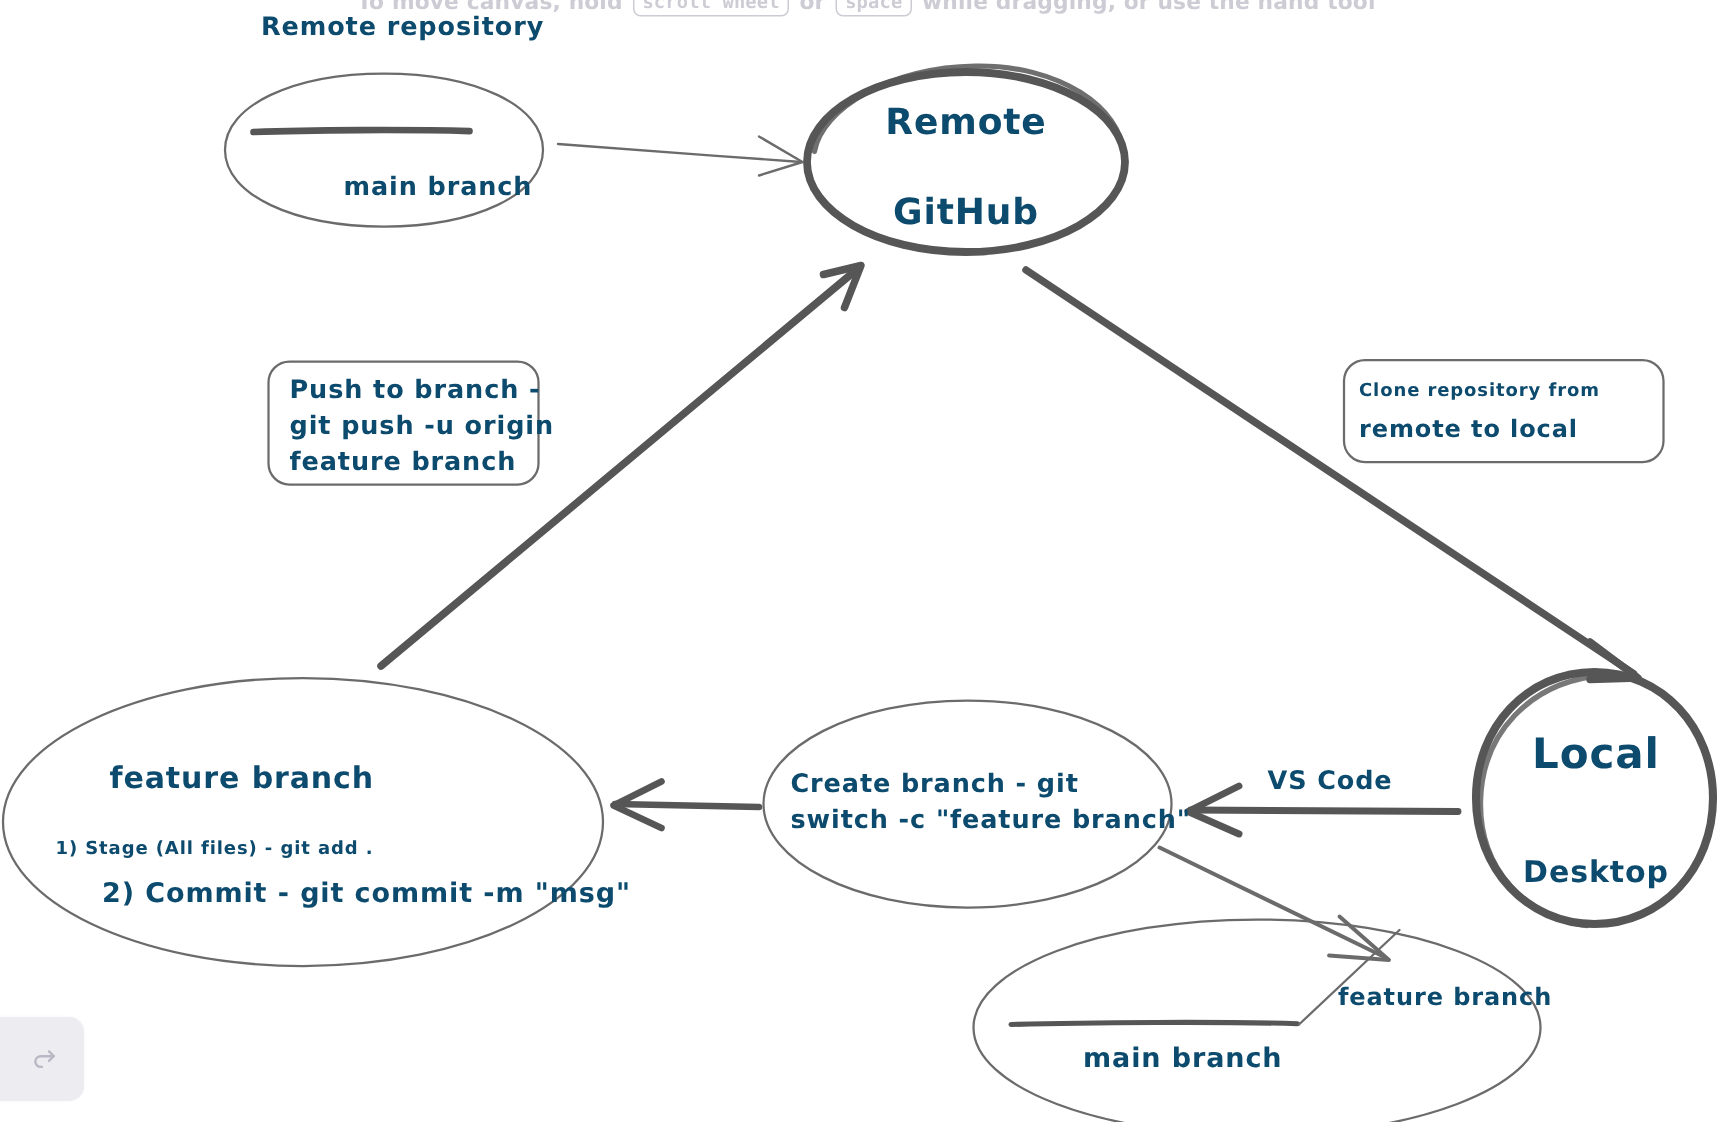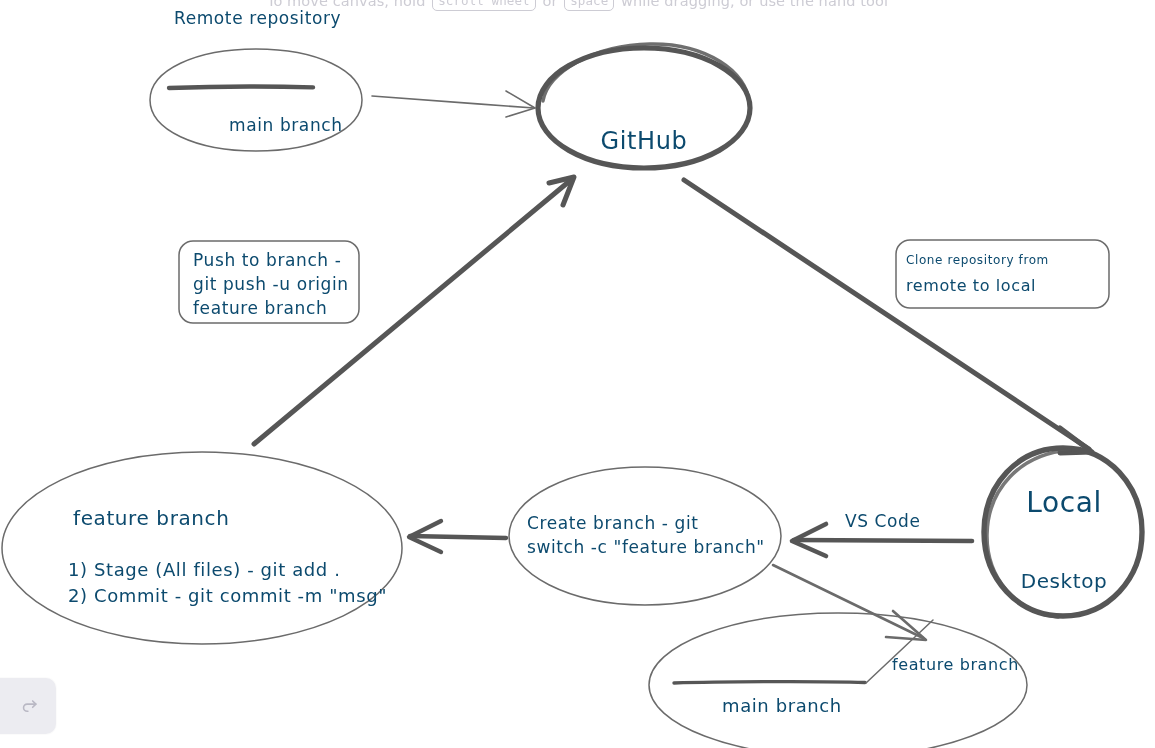--- a/index.html
+++ b/index.html
@@ -13,20 +13,21 @@
     position: relative;
     overflow: hidden;
     font-family: "DejaVu Sans", sans-serif;
   }
 
   #canvas-root {
     position: absolute;
     inset: 0;
     width: 1155px;
     height: 591px;
+    font-weight: bold;
   }
 
   svg.board {
     position: absolute;
     left: 0;
     top: 0;
     width: 1155px;
     height: 748px;
     overflow: visible;
   }
@@ -178,31 +179,32 @@
     <g>
       <path d="M773 565 L923 638" fill="none" stroke="#6b6b6b" stroke-width="2.6" stroke-linecap="round"></path>
       <path d="M893 611 L926 640 L886 637" fill="none" stroke="#6b6b6b" stroke-width="2.6" stroke-linecap="round" stroke-linejoin="round"></path>
     </g>
   </svg>
 
   <div class="sk" style="left:174px; top:7px; font-size:17px;">Remote repository</div>
 
   <div class="sk" style="left:229px; top:114px; font-size:17px;">main branch</div>
 
+  <div class="sk c" style="left:544px; top:66px; width:200px; font-size:24px;">Remote</div>
   <div class="sk c" style="left:544px; top:126px; width:200px; font-size:24px;">GitHub</div>
 
   <div class="sk" style="left:193px; top:249px; font-size:17px;">Push to branch -</div>
   <div class="sk" style="left:193px; top:273px; font-size:17px;">git push -u origin</div>
   <div class="sk" style="left:193px; top:297px; font-size:17px;">feature branch</div>
 
   <div class="sk" style="left:906px; top:253px; font-size:12px;">Clone repository from</div>
   <div class="sk" style="left:906px; top:275px; font-size:16px;">remote to local</div>
 
   <div class="sk" style="left:73px; top:505px; font-size:20px;">feature branch</div>
-  <div class="sk" style="left:68px; top:558px; font-size:18px;">1) Stage (All files) - git add .</div>
+  <div class="sk" style="left:37px; top:558px; font-size:12px;">1) Stage (All files) - git add .</div>
   <div class="sk" style="left:68px; top:584px; font-size:18px;">2) Commit - git commit -m "msg"</div>
 
   <div class="sk" style="left:527px; top:512px; font-size:17px;">Create branch - git</div>
   <div class="sk" style="left:527px; top:536px; font-size:17px;">switch -c "feature branch"</div>
 
   <div class="sk c" style="left:1008px; top:485px; width:112px; font-size:28px;">Local</div>
   <div class="sk c" style="left:1004px; top:547px; width:120px; font-size:20px;margin-top:21px;">Desktop</div>
 
   <div class="sk" style="left:722px; top:694px; font-size:18px;">main branch</div>
   <div class="sk" style="left:892px; top:654px; font-size:16px;">feature branch</div>

